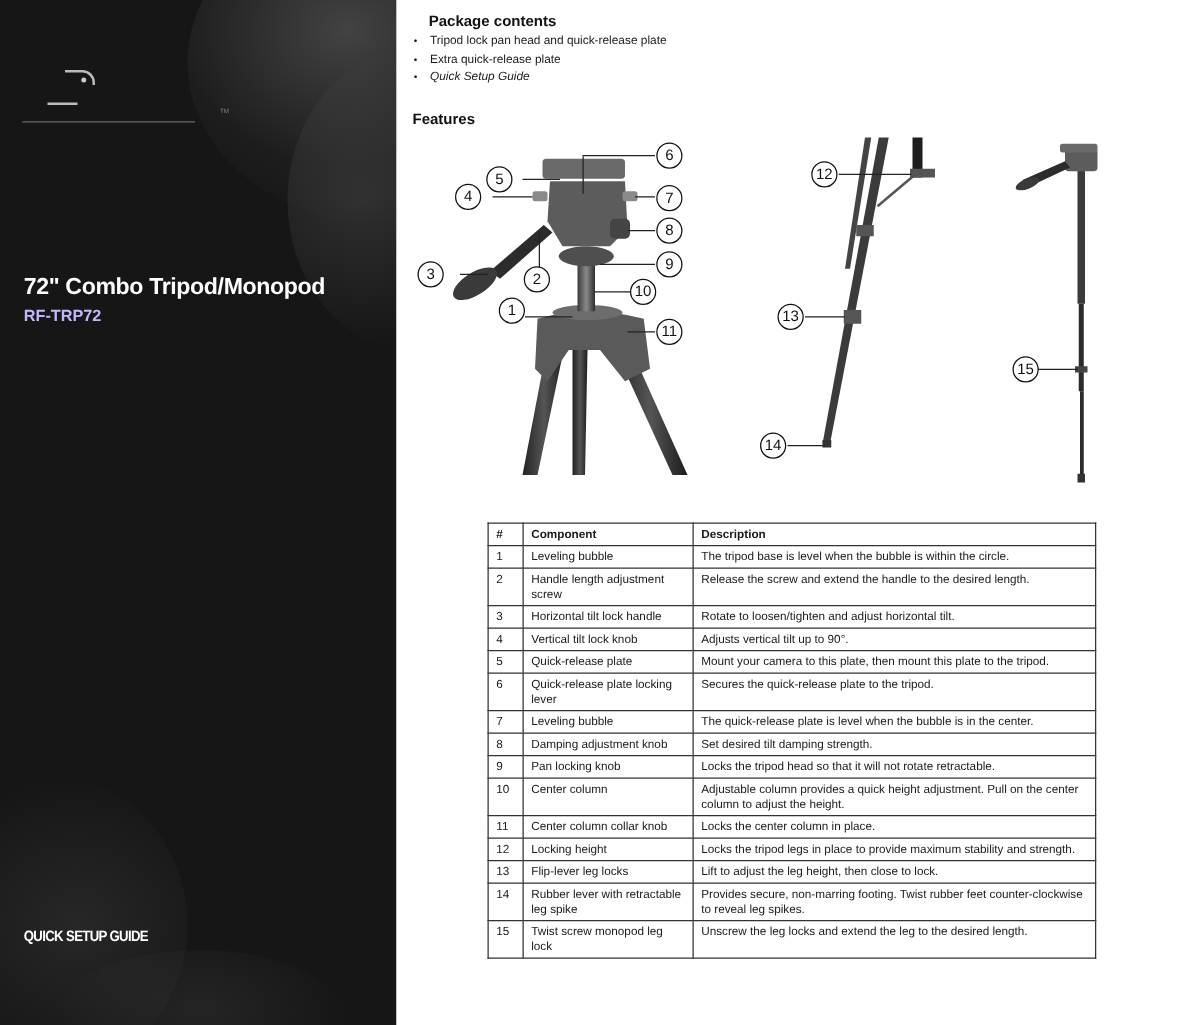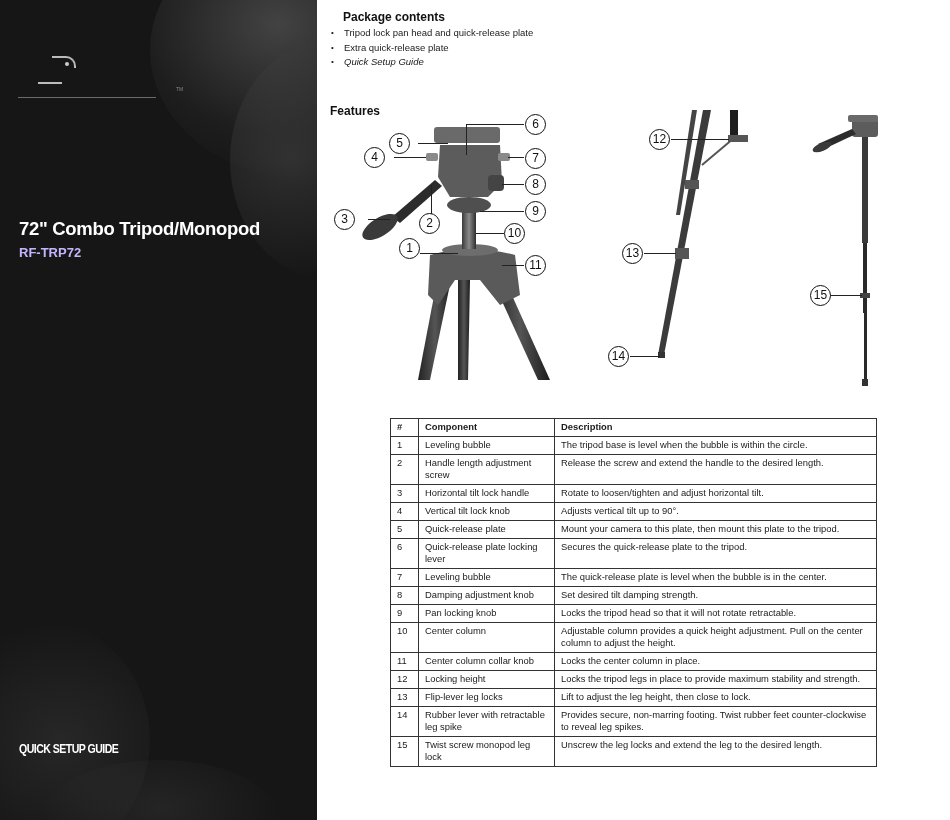--- a/index.html
+++ b/index.html
@@ -25,21 +25,21 @@
   .logo-hook { position:absolute; left:34px; top:4px; width:22px; height:10px; border:2px solid #bbb; border-left:none; border-bottom:none; border-radius:0 10px 0 0; }
   .logo-eye { position:absolute; left:47px; top:10px; width:4px; height:4px; border-radius:50%; background:#ccc; }
 
   .product-title { position:absolute; left:19px; top:218px; font-weight:bold; font-size:18.5px; color:#ffffff; letter-spacing:-0.3px; }
   .product-model { position:absolute; left:19px; top:245px; font-weight:bold; font-size:13px; color:#c4b5fd; }
   .guide-label { position:absolute; left:19px; top:742px; font-weight:bold; font-size:12px; color:#ffffff; letter-spacing:-0.6px; transform:scaleX(0.88); transform-origin:left; }
 
   
   .h2 { position:absolute; font-weight:bold; font-size:12px; color:#111; }
   .pkg-title { left:343px; top:10px; }
-  .features-title { left:330px; top:88px;margin-top:16px; }
+  .features-title { left:330px; top:88px; }
   .pkg-list { position:absolute; left:330px; top:26px; margin:0; padding:0; list-style:none; font-size:9.5px; }
   .pkg-list li { height:14.5px; line-height:14.5px; position:relative; padding-left:14px; }
   .pkg-list li::before { content:"\2022"; position:absolute; left:1px; font-size:8px; }
   .pkg-list li.ital { font-style:italic; }
 
   
   .diagram { position:absolute; left:330px; top:105px; width:600px; height:290px; }
   .callout { position:absolute; width:19px; height:19px; border:1.3px solid #111; border-radius:50%; background:#fff;
     font-size:12px; line-height:19px; text-align:center; color:#111; font-family:"Liberation Sans", sans-serif; }
   .leader { position:absolute; height:1px; background:#222; }

